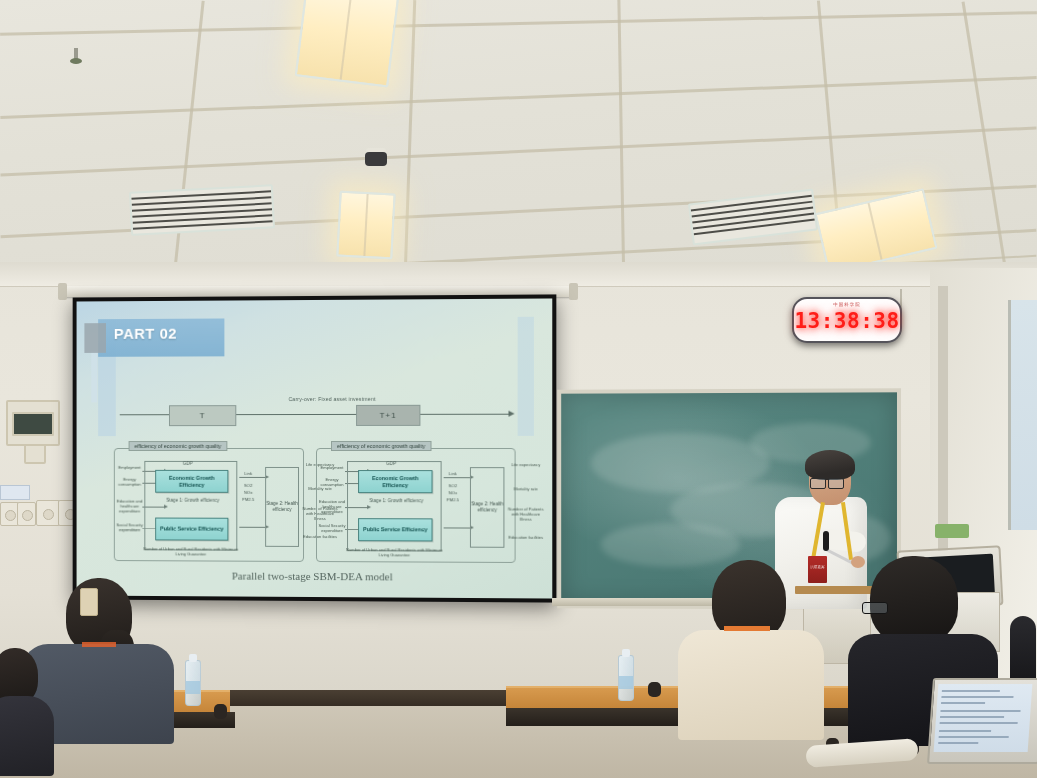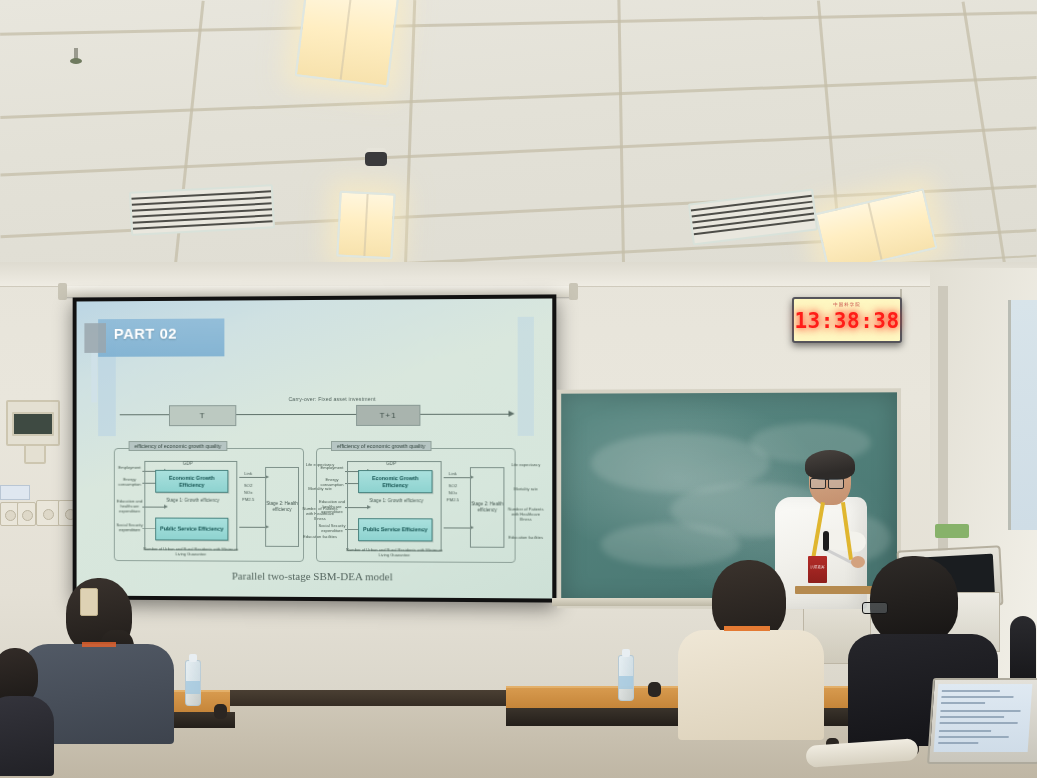--- a/index.html
+++ b/index.html
@@ -124,21 +124,21 @@
       linear-gradient(160deg,#5d8b85 0%,#52817b 35%,#4c7a75 70%,#446f6b 100%);
     border:4px solid #d6d2c4;box-shadow:inset 0 0 26px rgba(0,0,0,.22);
     transform:perspective(900px) rotateY(-2deg);}
   .chalk{position:absolute;border-radius:50%;filter:blur(3px);
     background:rgba(236,242,238,.16);}
   .boardledge{position:absolute;left:552px;top:598px;width:344px;height:8px;
     background:linear-gradient(180deg,#ded9c9,#bdb8a6);}
 
   
   .clock{position:absolute;left:792px;top:297px;width:106px;height:42px;
-    background:#fef9c3;border:2px solid #55555c;border-radius:3px;
+    background:#ffffff;border:2px solid #55555c;border-radius:15px;
     box-shadow:0 3px 7px rgba(0,0,0,.5);}
   .clock-brand{position:absolute;left:0;right:0;top:3px;text-align:center;
     font-size:4.5px;color:#c24040;letter-spacing:1px;}
   .clock-time{position:absolute;left:0;right:0;top:10px;text-align:center;
     font-family:"DejaVu Sans Mono",monospace;font-weight:bold;font-size:21px;
     color:#ff1d18;letter-spacing:.5px;
     text-shadow:0 0 7px rgba(255,40,30,.95),0 0 14px rgba(255,40,30,.55);}
   .clock-wire{position:absolute;left:900px;top:289px;width:2px;height:22px;background:#bdb9ab;}
 
   

